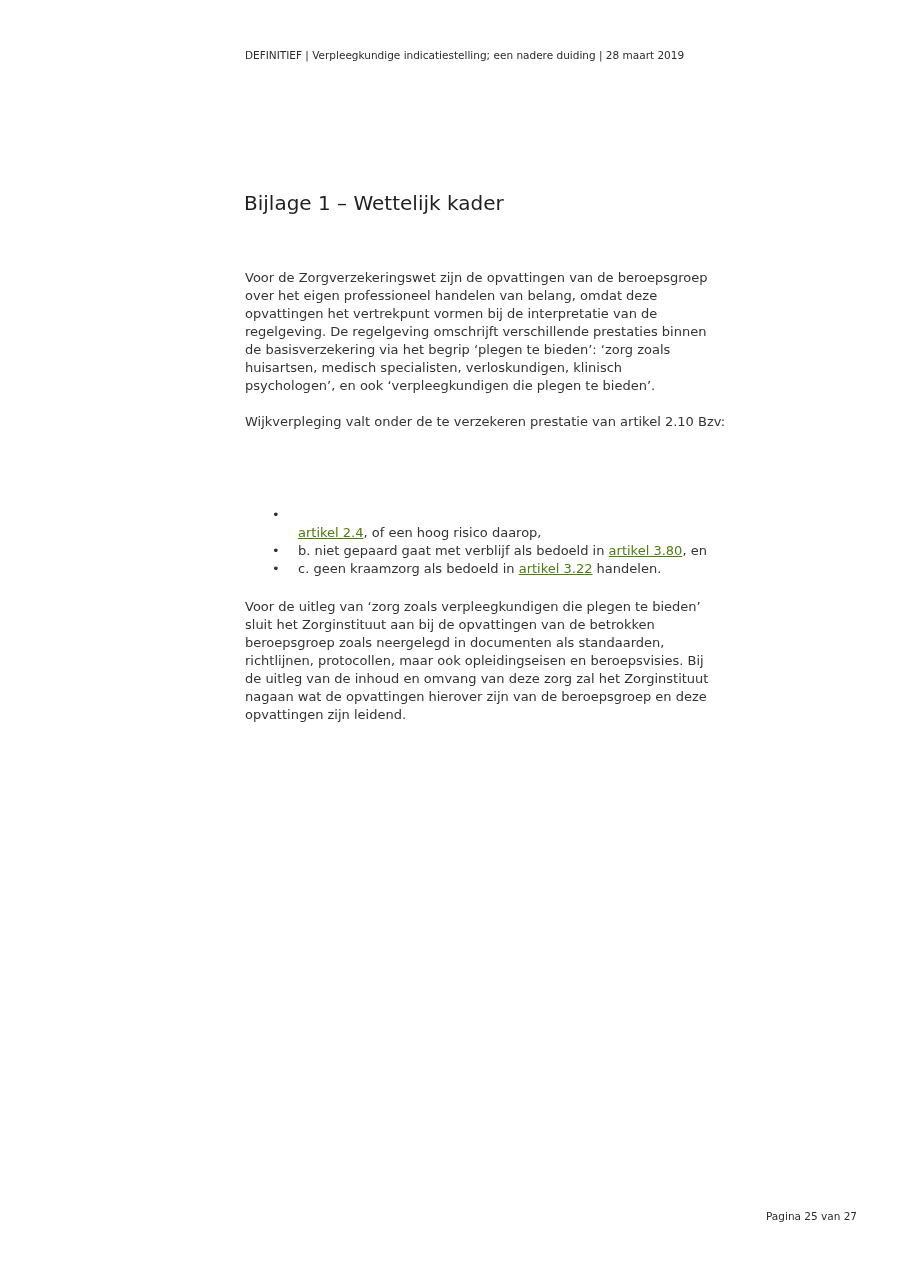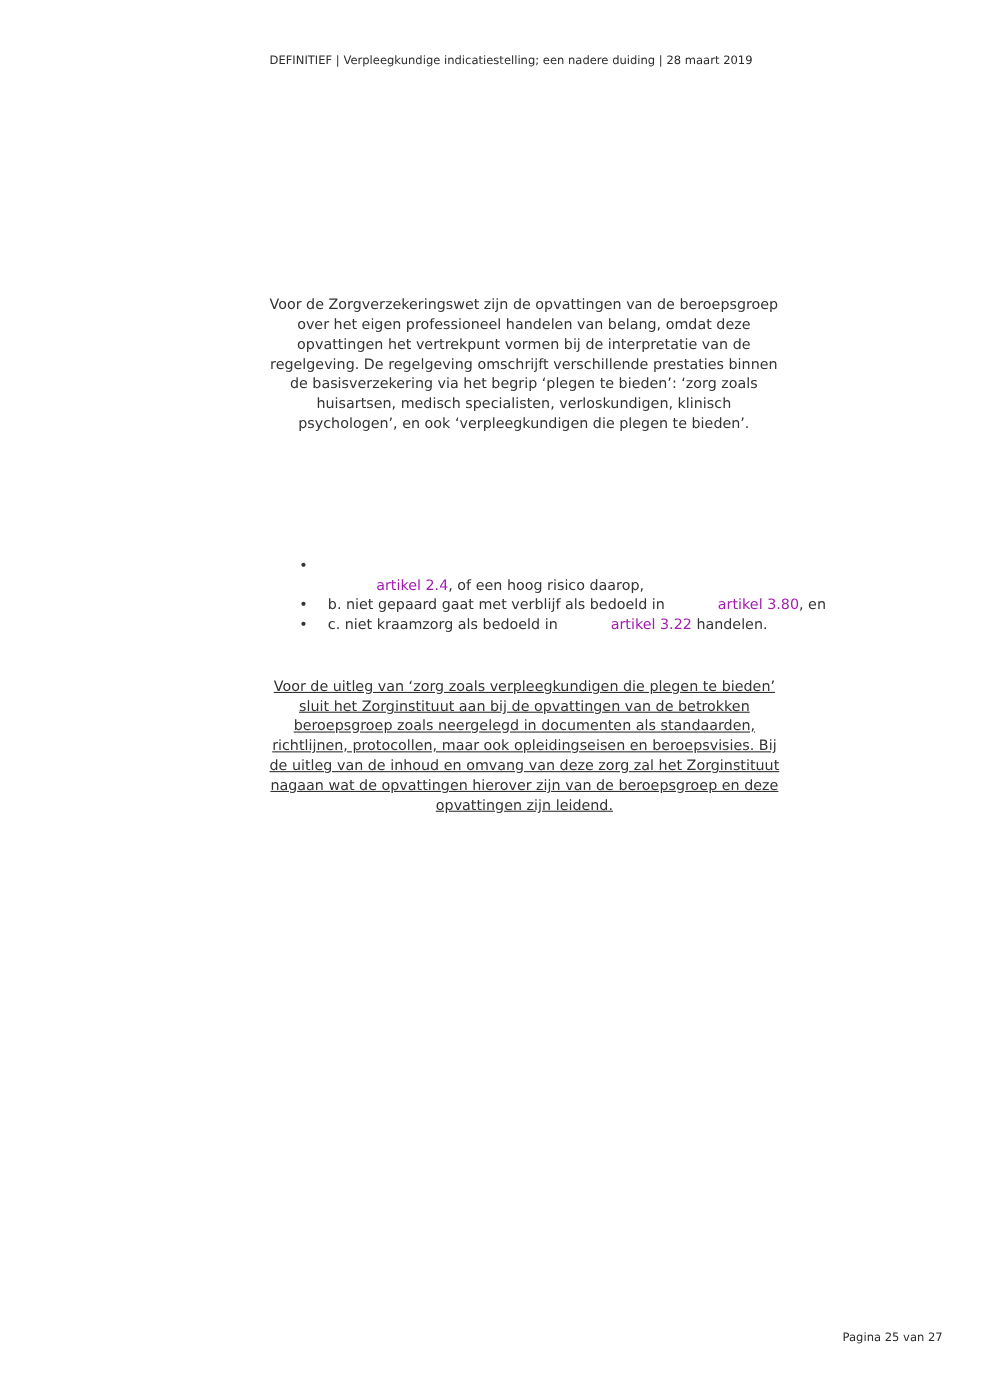--- a/index.html
+++ b/index.html
@@ -32,84 +32,85 @@
     color: #1f1f1f;
     white-space: pre;
   }
   .body-text {
     position: absolute;
     left: 245px;
     font-size: 13px;
     line-height: 18px;
     color: #333333;
     white-space: pre;
-    text-align: center;
   }
   .p1 { top: 269px; }
   .p2 { top: 413px; }
   .p3 { top: 451px; }
-  .p4 { top: 616px; text-decoration: underline; }
+  .p4 { top: 598px; }
   .bullet-list {
     position: absolute;
     left: 245px;
     top: 506px;
     list-style: none;
     font-size: 13px;
     line-height: 18px;
     color: #333333;
   }
   .bullet-list li {
     position: relative;
     padding-left: 53px;
     white-space: pre;
   }
   .bullet-marker {
     position: absolute;
     left: 27px;
     top: 0;
   }
   .doc-link {
-    color: #a21caf;
+    color: #4d7c0f;
+    text-decoration: underline;
     cursor: pointer;
-    margin-left: 44px;
   }
   .italic { font-style: italic; }
   .doc-footer {
     position: absolute;
     left: 742px;
     top: 1210px;
     font-size: 10.5px;
     line-height: 13px;
     color: #2b2b2b;
     white-space: pre;
     margin-left: 24px;
   }
 </style>
 </head>
 <body>
 
 <div class="page">
 
   <div class="doc-header">DEFINITIEF | Verpleegkundige indicatiestelling; een nadere duiding | 28 maart 2019</div>
 
+  <h1 class="doc-title">Bijlage 1 – Wettelijk kader</h1>
 
   <div class="body-text p1">Voor de Zorgverzekeringswet zijn de opvattingen van de beroepsgroep
 over het eigen professioneel handelen van belang, omdat deze
 opvattingen het vertrekpunt vormen bij de interpretatie van de
 regelgeving. De regelgeving omschrijft verschillende prestaties binnen
 de basisverzekering via het begrip ‘plegen te bieden’: ‘zorg zoals
 huisartsen, medisch specialisten, verloskundigen, klinisch
 psychologen’, en ook ‘verpleegkundigen die plegen te bieden’.</div>
 
+  <div class="body-text p2">Wijkverpleging valt onder de te verzekeren prestatie van artikel 2.10 Bzv:</div>
 
 
   <ul class="bullet-list">
     <li><span class="bullet-marker">•</span><br><a class="doc-link">artikel 2.4</a><span>, of een hoog risico daarop,</span></li>
     <li><span class="bullet-marker">•</span><span>b. niet gepaard gaat met verblijf als bedoeld in </span><a class="doc-link">artikel 3.80</a><span>, en</span></li>
-    <li><span class="bullet-marker">•</span><span>c. niet kraamzorg als bedoeld in </span><a class="doc-link">artikel 3.22</a><span> handelen.</span></li>
+    <li><span class="bullet-marker">•</span><span>c. geen kraamzorg als bedoeld in </span><a class="doc-link">artikel 3.22</a><span> handelen.</span></li>
   </ul>
 
   <div class="body-text p4">Voor de uitleg van ‘zorg zoals verpleegkundigen die plegen te bieden’
 sluit het Zorginstituut aan bij de opvattingen van de betrokken
 beroepsgroep zoals neergelegd in documenten als standaarden,
 richtlijnen, protocollen, maar ook opleidingseisen en beroepsvisies. Bij
 de uitleg van de inhoud en omvang van deze zorg zal het Zorginstituut
 nagaan wat de opvattingen hierover zijn van de beroepsgroep en deze
 opvattingen zijn leidend.</div>
 

